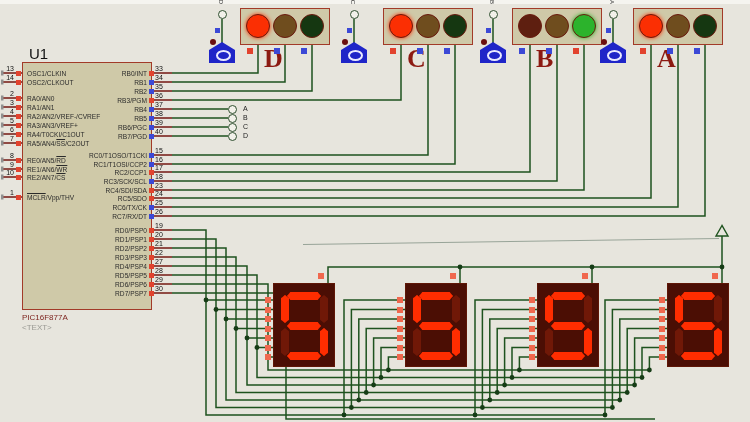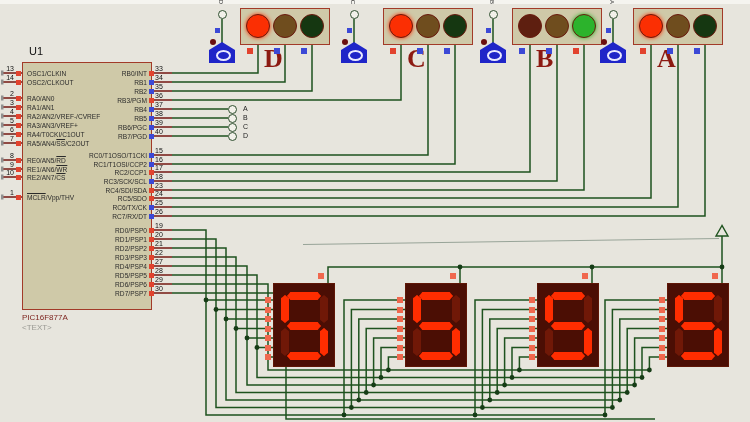--- a/index.html
+++ b/index.html
@@ -21,21 +21,21 @@
   .term{position:absolute;width:9px;height:9px;border-radius:50%;border:1.5px solid #2f4f2f;background:#f2f1ea;box-sizing:border-box;}
   .probe-letter{position:absolute;font-size:6px;color:#333;transform:rotate(90deg);transform-origin:center;}
   .reddot{position:absolute;width:6px;height:6px;border-radius:50%;background:#6b0f0f;}
   .disp{position:absolute;width:62px;height:84px;background:#4b0e04;border:1px solid #5f1606;box-sizing:border-box;}
   .seg{position:absolute;}
   .seg.hseg{width:34px;height:8px;clip-path:polygon(10% 0,90% 0,100% 50%,90% 100%,10% 100%,0 50%);}
   .seg.vseg{width:8px;height:28px;clip-path:polygon(0 12%,50% 0,100% 12%,100% 88%,50% 100%,0 88%);}
   .seg.on{background:#ff2d00;box-shadow:0 0 3px rgba(255,60,0,.65);}
   .seg.off{background:#701807;box-shadow:none;}
   .dpin{position:absolute;width:6px;height:6px;background:#f0684e;}
-  .chip-ref{font-size:11px;color:#111;}
+  .chip-ref{font-size:15px;color:#111;}
   .chip-part{font-size:8px;color:#7b1f1a;}
   .chip-text{font-size:8px;color:#9a9a94;}
   .flag-label{font-size:7px;color:#222;}
 </style>
 </head>
 <body>
 
 <div id="canvas">
   <svg id="wires" xmlns="http://www.w3.org/2000/svg" viewBox="0 0 750 422">
       <path d="M 3 73 H 22" fill="none" stroke="#7b241e" stroke-width="1.6"></path>

